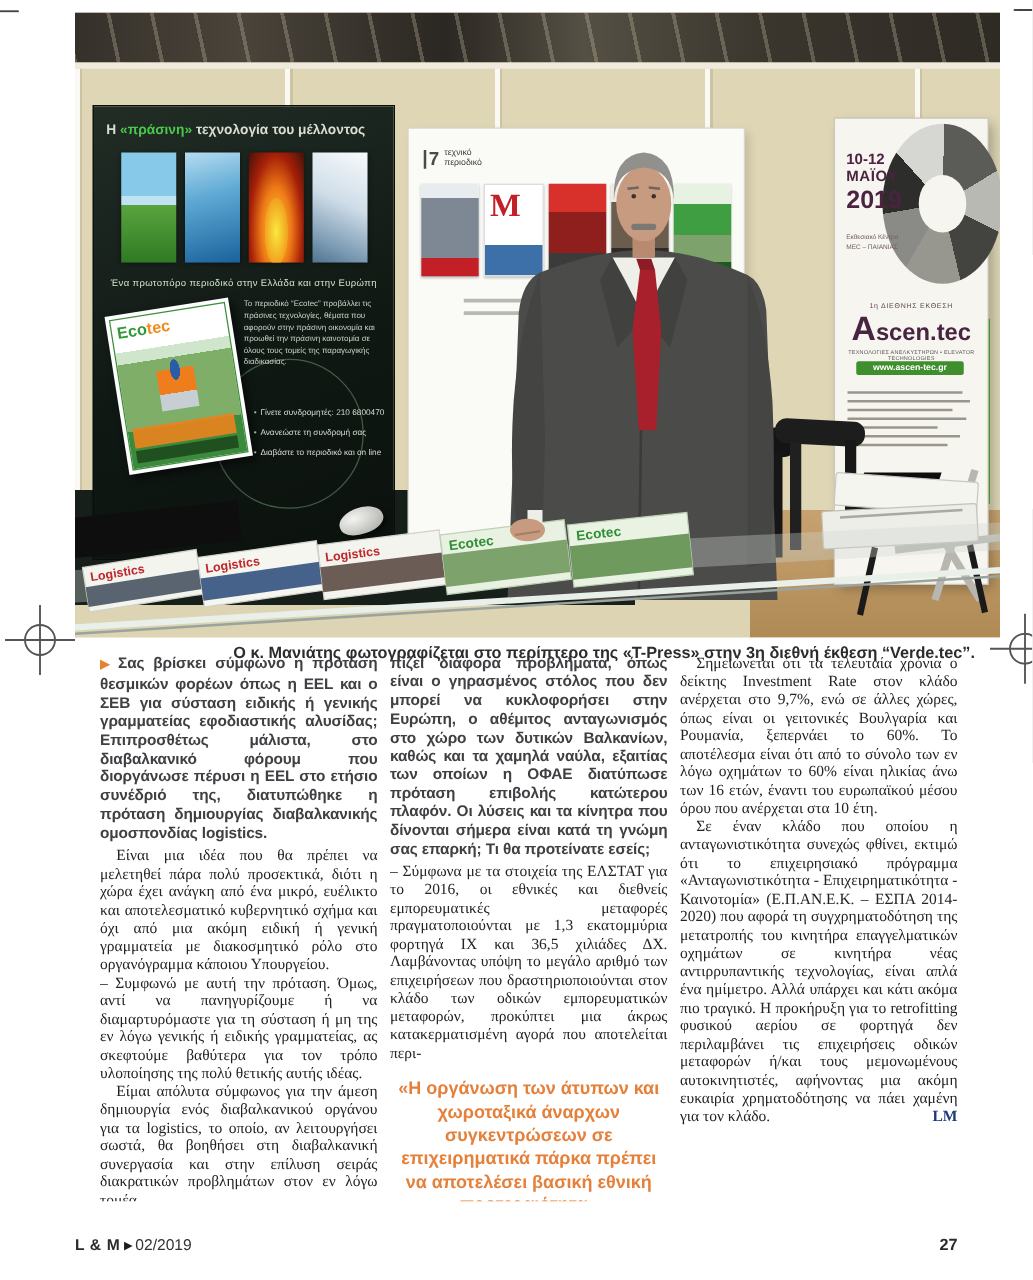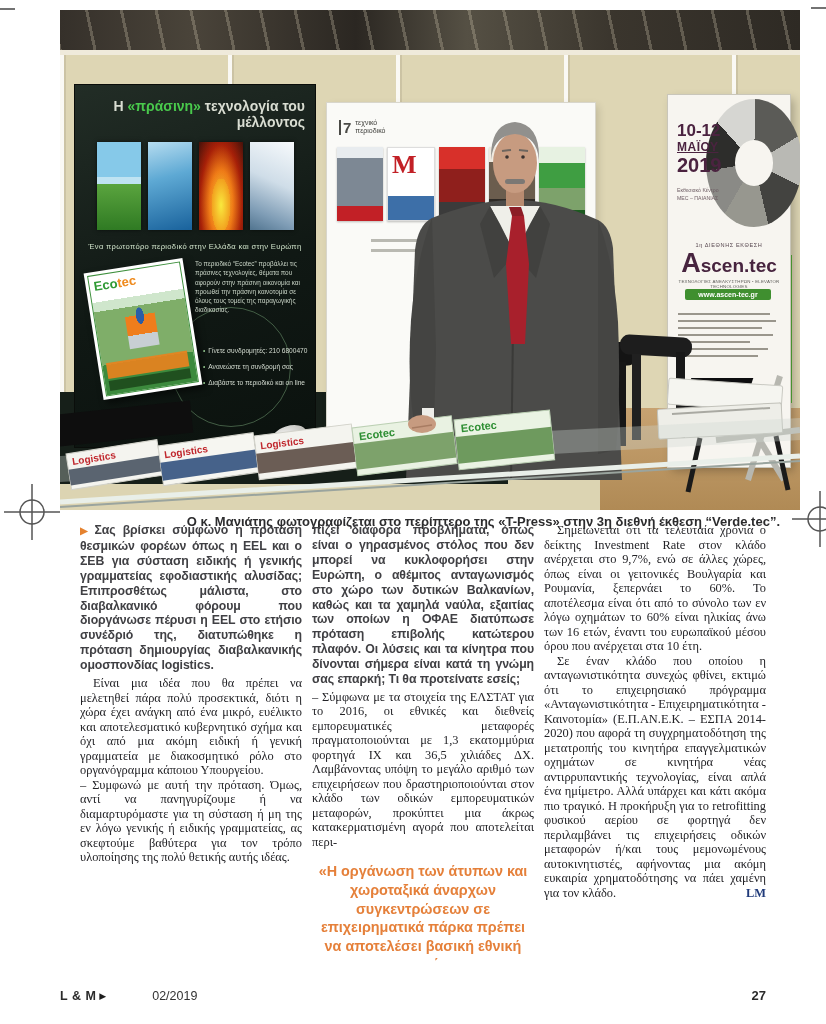--- a/index.html
+++ b/index.html
@@ -18,21 +18,21 @@
   .floor{position:absolute;left:540px;top:398px;width:200px;height:102px;
      background:linear-gradient(180deg,#c7a271,#b08a55);}
   .green-strip{position:absolute;left:717px;top:245px;width:15px;height:148px;background:#58b23a;}
   .booth-dark{position:absolute;left:0;top:382px;width:448px;height:92px;background:#161f19;}
   .booth-site{position:absolute;left:118px;top:48px;font-size:10px;letter-spacing:1px;color:#b9d9ae;
      transform:rotate(-2deg);opacity:.9;}
   
   .left-banner{position:absolute;left:15px;top:75px;width:240px;height:362px;
      background:linear-gradient(160deg,#222d26 0%,#101814 55%,#0b120e 100%);
      box-shadow:0 0 0 1px #0a0d0a;}
-  .lb-title{margin:13px 10px 0;text-align:right;font-size:14px;font-weight:bold;color:#d9ddd2;}
+  .lb-title{margin:13px 10px 0;text-align:left;font-size:11px;font-weight:bold;color:#d9ddd2;}
   .lb-title .green{color:#49c94c;}
   .lb-panels{display:flex;gap:7px;justify-content:center;margin-top:12px;}
   .panel{width:44px;height:88px;box-shadow:0 0 4px rgba(0,0,0,.6);}
   .panel.earth{background:linear-gradient(180deg,#86c9e9 0 40%,#bfe3f2 40% 48%,#5aa43e 48%,#2f7a23 100%);}
   .panel.water{background:linear-gradient(165deg,#b5dcf0 0%,#5ea9d4 40%,#19629c 100%);}
   .panel.fire{background:radial-gradient(ellipse at 50% 72%,#f9e93e 0%,#f2a01e 30%,#d9481006 0),radial-gradient(ellipse at 50% 70%,#f8d83a 0%,#ef7c17 38%,#a51f08 68%,#40100a 100%);}
   .panel.air{background:linear-gradient(205deg,#f7fafc 0%,#cfdde8 45%,#7e9cb5 80%,#51748f 100%);}
   .lb-tagline{margin-top:12px;text-align:center;font-size:7.6px;color:#cfe2c9;letter-spacing:.3px;}
   .lb-lower{position:relative;height:190px;margin-top:8px;}
   .lb-ring{position:absolute;left:96px;top:48px;width:118px;height:118px;border-radius:50%;
@@ -68,21 +68,21 @@
   .mbc2 .m{position:absolute;left:4px;top:2px;font-size:26px;font-weight:bold;color:#c22026;font-family:"Liberation Serif",serif;}
   .mbc2:after{content:"";position:absolute;left:0;bottom:0;width:100%;height:34%;background:#3d6fa8;}
   .mbc3{background:linear-gradient(180deg,#d8302a 0 30%,#8f1f1c 30% 75%,#3b3b3b 75%);}
   .mbc4{background:linear-gradient(180deg,#efe9df 0 20%,#6b5d4e 20% 70%,#2e2a26 70%);}
   .mbc5{background:linear-gradient(180deg,#e7f2e2 0 22%,#3f9e42 22% 55%,#7da26b 55% 85%,#1d5a20 85%);}
   .mb-line{position:absolute;left:44px;width:176px;height:3px;background:#b9b9b2;}
   
   .right-banner{position:absolute;left:608px;top:85px;width:122px;height:372px;background:#f7f5f0;
      box-shadow:0 0 0 1px #c9c6ba,4px 4px 9px rgba(0,0,0,.25);}
   .rb-dates{position:absolute;left:9px;top:26px;color:#4b2340;font-weight:bold;line-height:1.15;}
-  .rb-d1{font-size:17px;}.rb-d2{font-size:12px;letter-spacing:.5px;text-decoration:underline;}.rb-d3{font-size:20px;}
+  .rb-d1{font-size:12px;}.rb-d2{font-size:12px;letter-spacing:.5px;}.rb-d3{font-size:20px;}
   .rb-venue{position:absolute;left:9px;top:92px;font-size:5.2px;color:#6e5e64;line-height:1.5;}
   .rb-collage{position:absolute;right:-12px;top:4px;width:96px;height:128px;border-radius:50%;
      background:conic-gradient(from 210deg,#8a8a86 0 14%,#2d2d2b 14% 30%,#d6d6d2 30% 42%,#5b5b57 42% 58%,#b9b9b4 58% 74%,#434340 74% 88%,#97978f 88%);}
   .rb-collage:after{content:"";position:absolute;left:30%;top:32%;width:40%;height:36%;border-radius:50%;background:#f7f5f0;}
   .rb-edition{position:absolute;left:0;top:147px;width:100%;text-align:center;font-size:5.6px;color:#5a4a52;letter-spacing:.6px;}
   .rb-logo{position:absolute;left:0;top:153px;width:100%;text-align:center;font-size:19px;font-weight:bold;color:#47243f;}
   .rb-logo::first-letter{font-size:27px;}
   .rb-sub{position:absolute;left:0;top:184px;width:100%;text-align:center;font-size:4.4px;color:#5c5c58;letter-spacing:.2px;}
   .rb-site{position:absolute;left:17px;top:194px;width:86px;text-align:center;background:#3f8f2f;color:#fff;
      font-size:7px;font-weight:bold;padding:2px 0;border-radius:2px;}
@@ -104,21 +104,21 @@
   .qpara .arrow{color:#e5822f;font-size:10px;margin-right:3px;}
   .apara{font-family:"Liberation Serif","DejaVu Serif",serif;font-size:12.4px;line-height:14.5px;
      color:#232327;text-align:justify;text-indent:13px;margin:0;}
   .apara.noindent{text-indent:0;}
   .pullquote{margin-top:13px;text-align:center;font-size:14.4px;line-height:18.6px;font-weight:bold;color:#e5803a;}
   .sig{float:right;font-weight:bold;color:#1f3a7a;font-family:"Liberation Serif","DejaVu Serif",serif;}
   
   .footer{position:absolute;left:60px;top:988px;width:706px;display:flex;align-items:center;font-size:12.5px;color:#2b2b2b;}
   .f-mag{font-weight:bold;letter-spacing:.5px;}
   .f-arrow{font-size:9px;margin:0 2px 0 3px;color:#1d1d1d;}
-  .f-issue{color:#333;margin-left:44px;}
+  .f-issue{color:#333;}
   .f-page{margin-left:auto;font-weight:bold;font-size:13px;}
 </style>
 </head>
 <body>
 
 <div class="page">
 
   <div class="photo">
     <div class="ceiling"></div>
     <div class="wall"></div>
@@ -295,20 +295,21 @@
     </svg>
   </div>
 
   <div class="caption">Ο κ. Μανιάτης φωτογραφίζεται στο περίπτερο της «T-Press» στην 3η διεθνή έκθεση “Verde.tec”.</div>
 
   <div class="cols">
     <div class="col">
       <p class="qpara"><span class="arrow">▶</span><span>Σας βρίσκει σύμφωνο η πρόταση θεσμικών φορέων όπως η EEL και ο ΣΕΒ για σύσταση ειδικής ή γενικής γραμματείας εφοδιαστικής αλυσίδας; Επιπροσθέτως μάλιστα, στο διαβαλκανικό φόρουμ που διοργάνωσε πέρυσι η EEL στο ετήσιο συνέδριό της, διατυπώθηκε η πρόταση δημιουργίας διαβαλκανικής ομοσπονδίας logistics.</span></p>
       <p class="apara">Είναι μια ιδέα που θα πρέπει να μελετηθεί πάρα πολύ προσεκτικά, διότι η χώρα έχει ανάγκη από ένα μικρό, ευέλικτο και αποτελεσματικό κυβερνητικό σχήμα και όχι από μια ακόμη ειδική ή γενική γραμματεία με διακοσμητικό ρόλο στο οργανόγραμμα κάποιου Υπουργείου.</p>
       <p class="apara noindent">– Συμφωνώ με αυτή την πρόταση. Όμως, αντί να πανηγυρίζουμε ή να διαμαρτυρόμαστε για τη σύσταση ή μη της εν λόγω γενικής ή ειδικής γραμματείας, ας σκεφτούμε βαθύτερα για τον τρόπο υλοποίησης της πολύ θετικής αυτής ιδέας.</p>
+      <p class="apara">Είμαι απόλυτα σύμφωνος για την άμεση δημιουργία ενός διαβαλκανικού οργάνου για τα logistics, το οποίο, αν λειτουργήσει σωστά, θα βοηθήσει στη διαβαλκανική συνεργασία και στην επίλυση σειράς διακρατικών προβλημάτων στον εν λόγω τομέα.</p>
 
     </div>
     <div class="col">
       <p class="qpara">πίζει διάφορα προβλήματα, όπως είναι ο γηρασμένος στόλος που δεν μπορεί να κυκλοφορήσει στην Ευρώπη, ο αθέμιτος ανταγωνισμός στο χώρο των δυτικών Βαλκανίων, καθώς και τα χαμηλά ναύλα, εξαιτίας των οποίων η ΟΦΑΕ διατύπωσε πρόταση επιβολής κατώτερου πλαφόν. Οι λύσεις και τα κίνητρα που δίνονται σήμερα είναι κατά τη γνώμη σας επαρκή; Τι θα προτείνατε εσείς;</p>
       <p class="apara noindent">– Σύμφωνα με τα στοιχεία της ΕΛΣΤΑΤ για το 2016, οι εθνικές και διεθνείς εμπορευματικές μεταφορές πραγματοποιούνται με 1,3 εκατομμύρια φορτηγά ΙΧ και 36,5 χιλιάδες ΔΧ. Λαμβάνοντας υπόψη το μεγάλο αριθμό των επιχειρήσεων που δραστηριοποιούνται στον κλάδο των οδικών εμπορευματικών μεταφορών, προκύπτει μια άκρως κατακερματισμένη αγορά που αποτελείται περι-</p>
       <div class="pullquote">«Η οργάνωση των άτυπων και χωροταξικά άναρχων συγκεντρώσεων σε επιχειρηματικά πάρκα πρέπει να αποτελέσει βασική εθνική προτεραιότητα»</div>
     </div>
     <div class="col">
       <p class="apara">Σημειώνεται ότι τα τελευταία χρόνια ο δείκτης Investment Rate στον κλάδο ανέρχεται στο 9,7%, ενώ σε άλλες χώρες, όπως είναι οι γειτονικές Βουλγαρία και Ρουμανία, ξεπερνάει το 60%. Το αποτέλεσμα είναι ότι από το σύνολο των εν λόγω οχημάτων το 60% είναι ηλικίας άνω των 16 ετών, έναντι του ευρωπαϊκού μέσου όρου που ανέρχεται στα 10 έτη.</p>
       <p class="apara"><span>Σε έναν κλάδο που οποίου η ανταγωνιστικότητα συνεχώς φθίνει, εκτιμώ ότι το επιχειρησιακό πρόγραμμα «Ανταγωνιστικότητα - Επιχειρηματικότητα - Καινοτομία» (Ε.Π.ΑΝ.Ε.Κ. – ΕΣΠΑ 2014-2020) που αφορά τη συγχρηματοδότηση της μετατροπής του κινητήρα επαγγελματικών οχημάτων σε κινητήρα νέας αντιρρυπαντικής τεχνολογίας, είναι απλά ένα ημίμετρο. Αλλά υπάρχει και κάτι ακόμα πιο τραγικό. Η προκήρυξη για το retrofitting φυσικού αερίου σε φορτηγά δεν περιλαμβάνει τις επιχειρήσεις οδικών μεταφορών ή/και τους μεμονωμένους αυτοκινητιστές, αφήνοντας μια ακόμη ευκαιρία χρηματοδότησης να πάει χαμένη για τον κλάδο.</span><span class="sig">LM</span></p>

